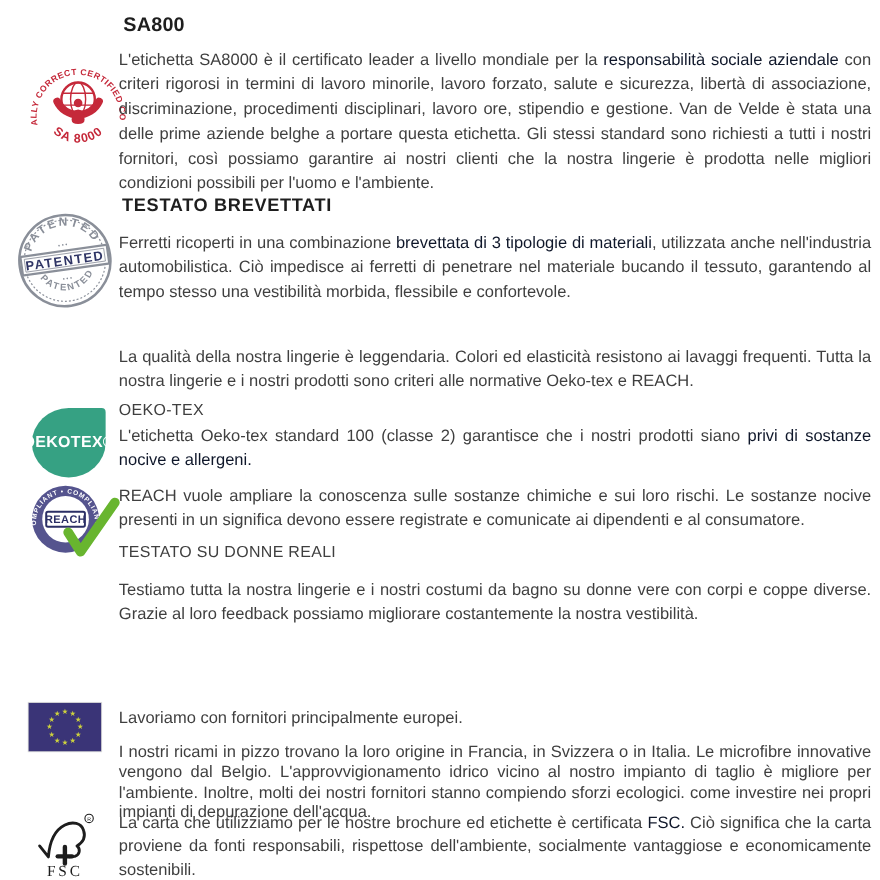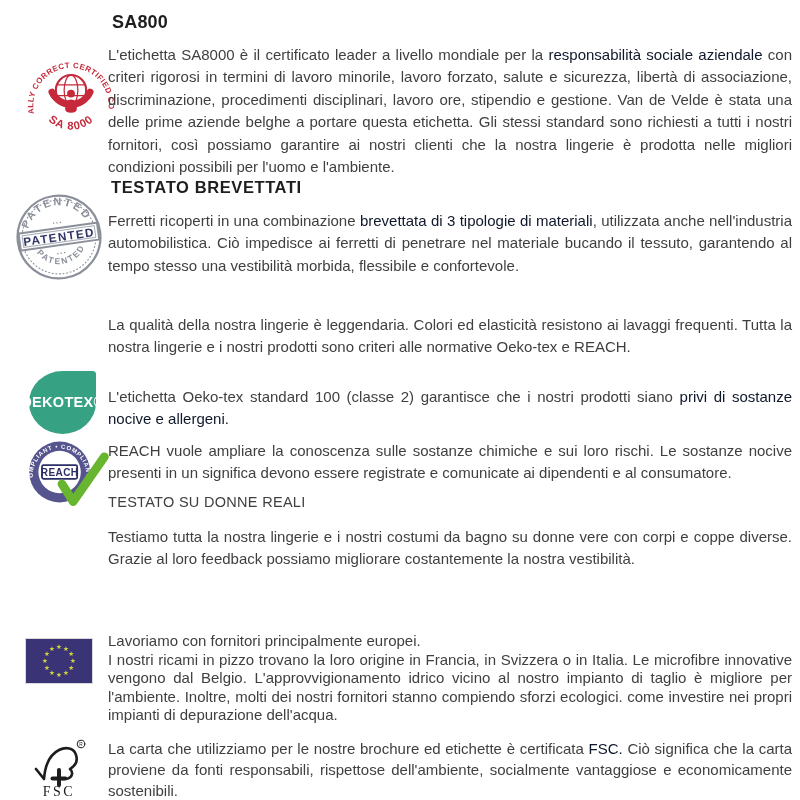--- a/index.html
+++ b/index.html
@@ -10,21 +10,21 @@
     font-family:"Liberation Sans","DejaVu Sans",sans-serif;
     overflow:hidden;
   }
   .block{position:absolute;left:108px;width:684px;}
   .para{
     font-size:15px;line-height:22.4px;
     color:var(--c-body_text,#3f3f3f);
     text-align:justify;
   }
   .para strong{color:#0f172a;font-weight:400;}
-  .para-tight{line-height:18.6px;}
+  .para-tight{line-height:18.6px;margin-top:12px;}
   .para-mid{line-height:21px;}
   .h-main{
     font-size:18px;font-weight:700;letter-spacing:.2px;
     color:var(--c-heading_text,#1e1e1e);padding-left:4px;
   }
   .h-section{
     font-size:16.5px;font-weight:700;letter-spacing:.6px;
     color:var(--c-heading_text,#1e1e1e);padding-left:3px;
   }
   .h-label{
@@ -141,20 +141,21 @@
   </svg>
 
   <div class="block h-main" style="top:12px">SA800</div>
   <div class="block para" style="top:44px"><span>L'etichetta SA8000 è il certificato leader a livello mondiale per la </span><strong>responsabilità sociale aziendale</strong><span> con criteri rigorosi in termini di lavoro minorile, lavoro forzato, salute e sicurezza, libertà di associazione, discriminazione, procedimenti disciplinari, lavoro ore, stipendio e gestione. Van de Velde è stata una delle prime aziende belghe a portare questa etichetta.  Gli stessi standard sono richiesti a tutti i nostri fornitori, così possiamo garantire ai nostri clienti che la nostra lingerie è prodotta nelle migliori condizioni possibili per l'uomo e l'ambiente.</span></div>
 
   <div class="block h-section" style="top:178px">TESTATO BREVETTATI</div>
   <div class="block para" style="top:210px"><span>Ferretti ricoperti in una combinazione </span><strong>brevettata di 3 tipologie di materiali</strong><span>, utilizzata anche nell'industria automobilistica. Ciò impedisce ai ferretti di penetrare nel materiale bucando il tessuto, garantendo al tempo stesso una vestibilità morbida, flessibile e confortevole.</span></div>
 
   <div class="block para" style="top:314px"><span>La qualità della nostra lingerie è leggendaria. Colori ed elasticità resistono ai lavaggi frequenti. Tutta la nostra lingerie e i nostri prodotti sono criteri alle normative Oeko-tex e REACH.</span></div>
 
+  <div class="block h-label" style="top:365px">OEKO-TEX</div>
   <div class="block para" style="top:386px"><span>L'etichetta Oeko-tex standard 100 (classe 2) garantisce che i nostri prodotti siano </span><strong>privi di sostanze nocive e allergeni.</strong></div>
 
   <div class="block para" style="top:440px"><span>REACH vuole ampliare la conoscenza sulle sostanze chimiche e sui loro rischi. Le sostanze nocive presenti in un significa devono essere registrate e comunicate ai dipendenti e al consumatore.</span></div>
 
   <div class="block para" style="top:526px"><span>Testiamo tutta la nostra lingerie e i nostri costumi da bagno su donne vere con corpi e coppe diverse. Grazie al loro feedback possiamo migliorare costantemente la nostra vestibilità.</span></div>
   <div class="block h-label" style="top:494px">TESTATO SU DONNE REALI</div>
 
   <div class="block" style="top:632px">
     <div class="para para-tight">Lavoriamo con fornitori principalmente europei.</div>
     <div class="para para-tight"><span>I nostri ricami in pizzo trovano la loro origine in Francia, in Svizzera o in Italia. Le microfibre innovative vengono dal Belgio. L'approvvigionamento idrico vicino al nostro impianto di taglio è migliore per l'ambiente. Inoltre, molti dei nostri fornitori stanno compiendo sforzi ecologici. come investire nei propri impianti di depurazione dell'acqua.</span></div>

